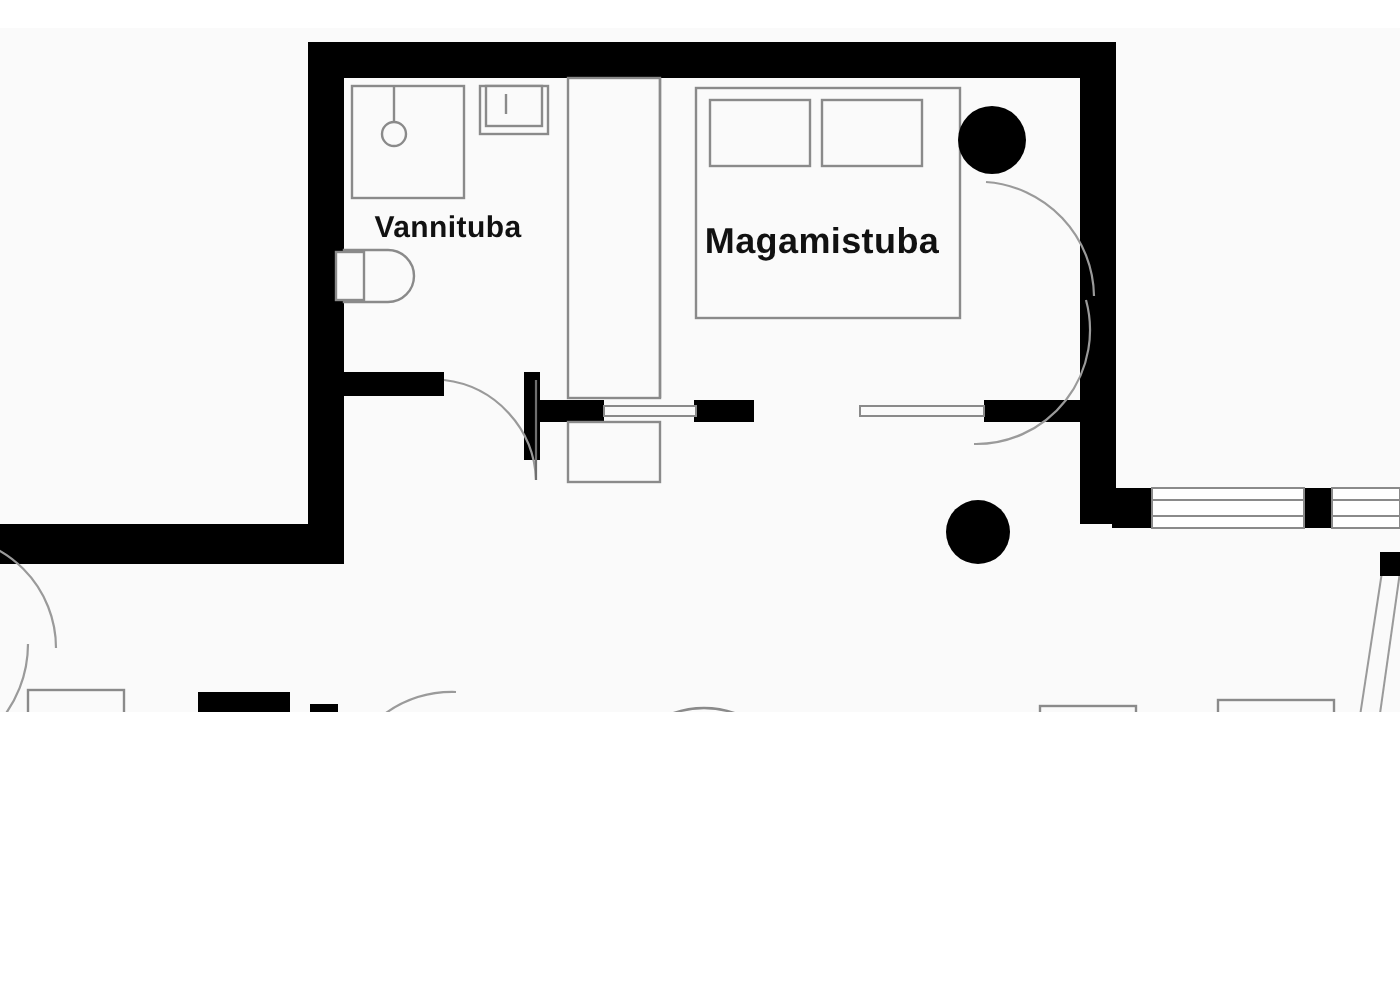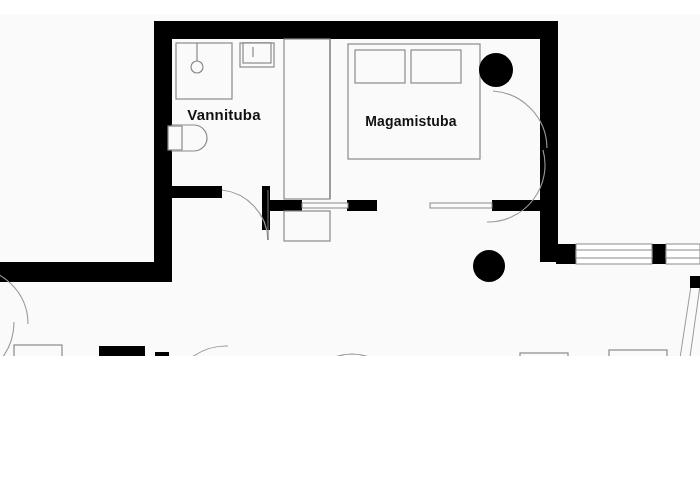--- a/index.html
+++ b/index.html
@@ -29,21 +29,21 @@
     position: absolute;
     font-family: "Liberation Sans", sans-serif;
     font-weight: bold;
     color: #111111;
     white-space: nowrap;
     letter-spacing: 0.2px;
     transform: translate(-50%, -50%);
     pointer-events: none;
   }
   #label-bathroom { font-size: 15px; }
-  #label-bedroom  { font-size: 14px; }
+  #label-bedroom  { font-size: 18px; }
   #label-living   { font-size: 15px; }
 </style>
 </head>
 <body>
 
 <div id="floorplan-app">
 
   <svg id="plan-canvas" viewBox="0 0 700 500" xmlns="http://www.w3.org/2000/svg">
 
     <rect x="0" y="0" width="700" height="500" fill="#ffffff"></rect>

